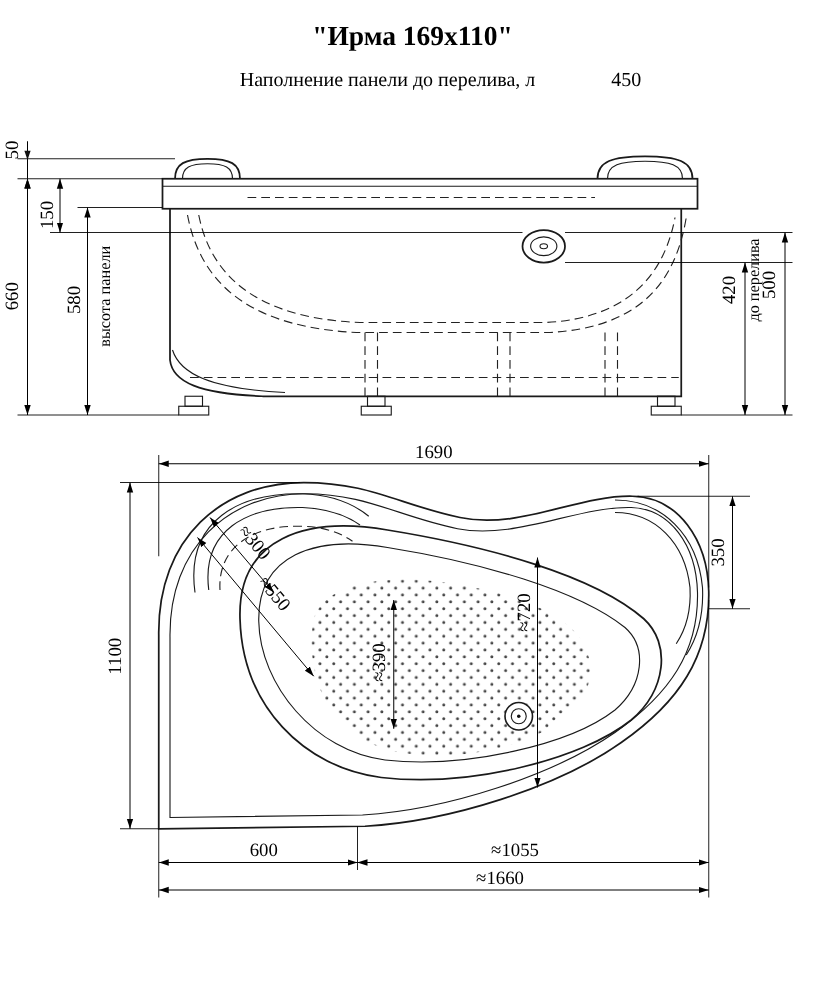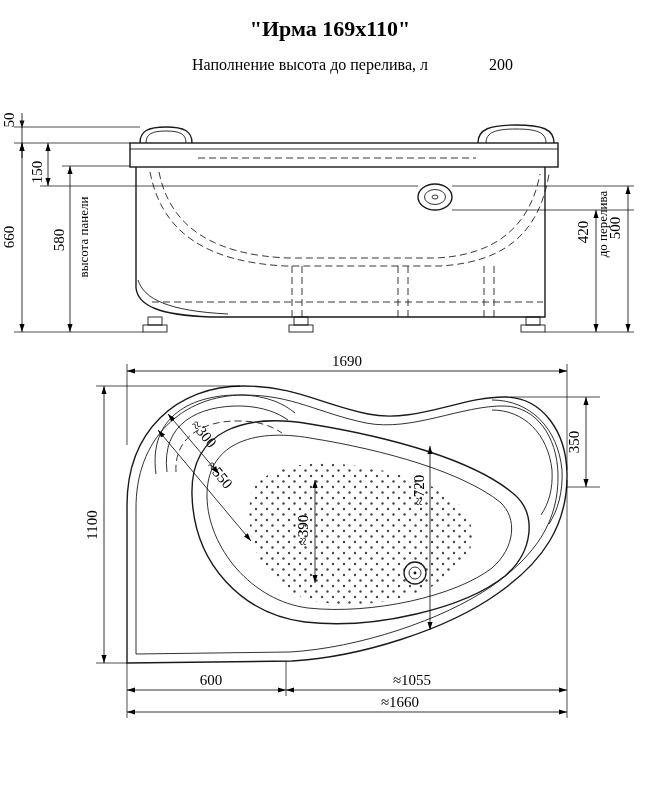--- a/index.html
+++ b/index.html
@@ -20,22 +20,22 @@
   .ext{stroke:#000;stroke-width:0.7;fill:none;}
   .solid{fill:#111;stroke:none;}
 </style>
 </head>
 <body>
 
 <div id="page">
 
   <div class="title">"Ирма 169х110"</div>
   <div class="subtitle-row">
-    <span class="subtitle-text">Наполнение высота до перелива, л</span>
-    <span class="capacity">200</span>
+    <span class="subtitle-text">Наполнение панели до перелива, л</span>
+    <span class="capacity">450</span>
   </div>
 
   <svg width="660" height="800" viewBox="0 0 660 800">
     <defs>
       <marker id="arrow" viewBox="0 0 10 8" refX="10" refY="4" markerWidth="10" markerHeight="8" orient="auto-start-reverse">
         <path d="M0,0.8 L10,4 L0,7.2 Z" fill="#000"></path>
       </marker>
       <pattern id="dots" width="11" height="11" patternUnits="userSpaceOnUse">
         <circle cx="3" cy="3" r="1.2" fill="#444"></circle>
         <circle cx="8.5" cy="8.5" r="1.2" fill="#444"></circle>

